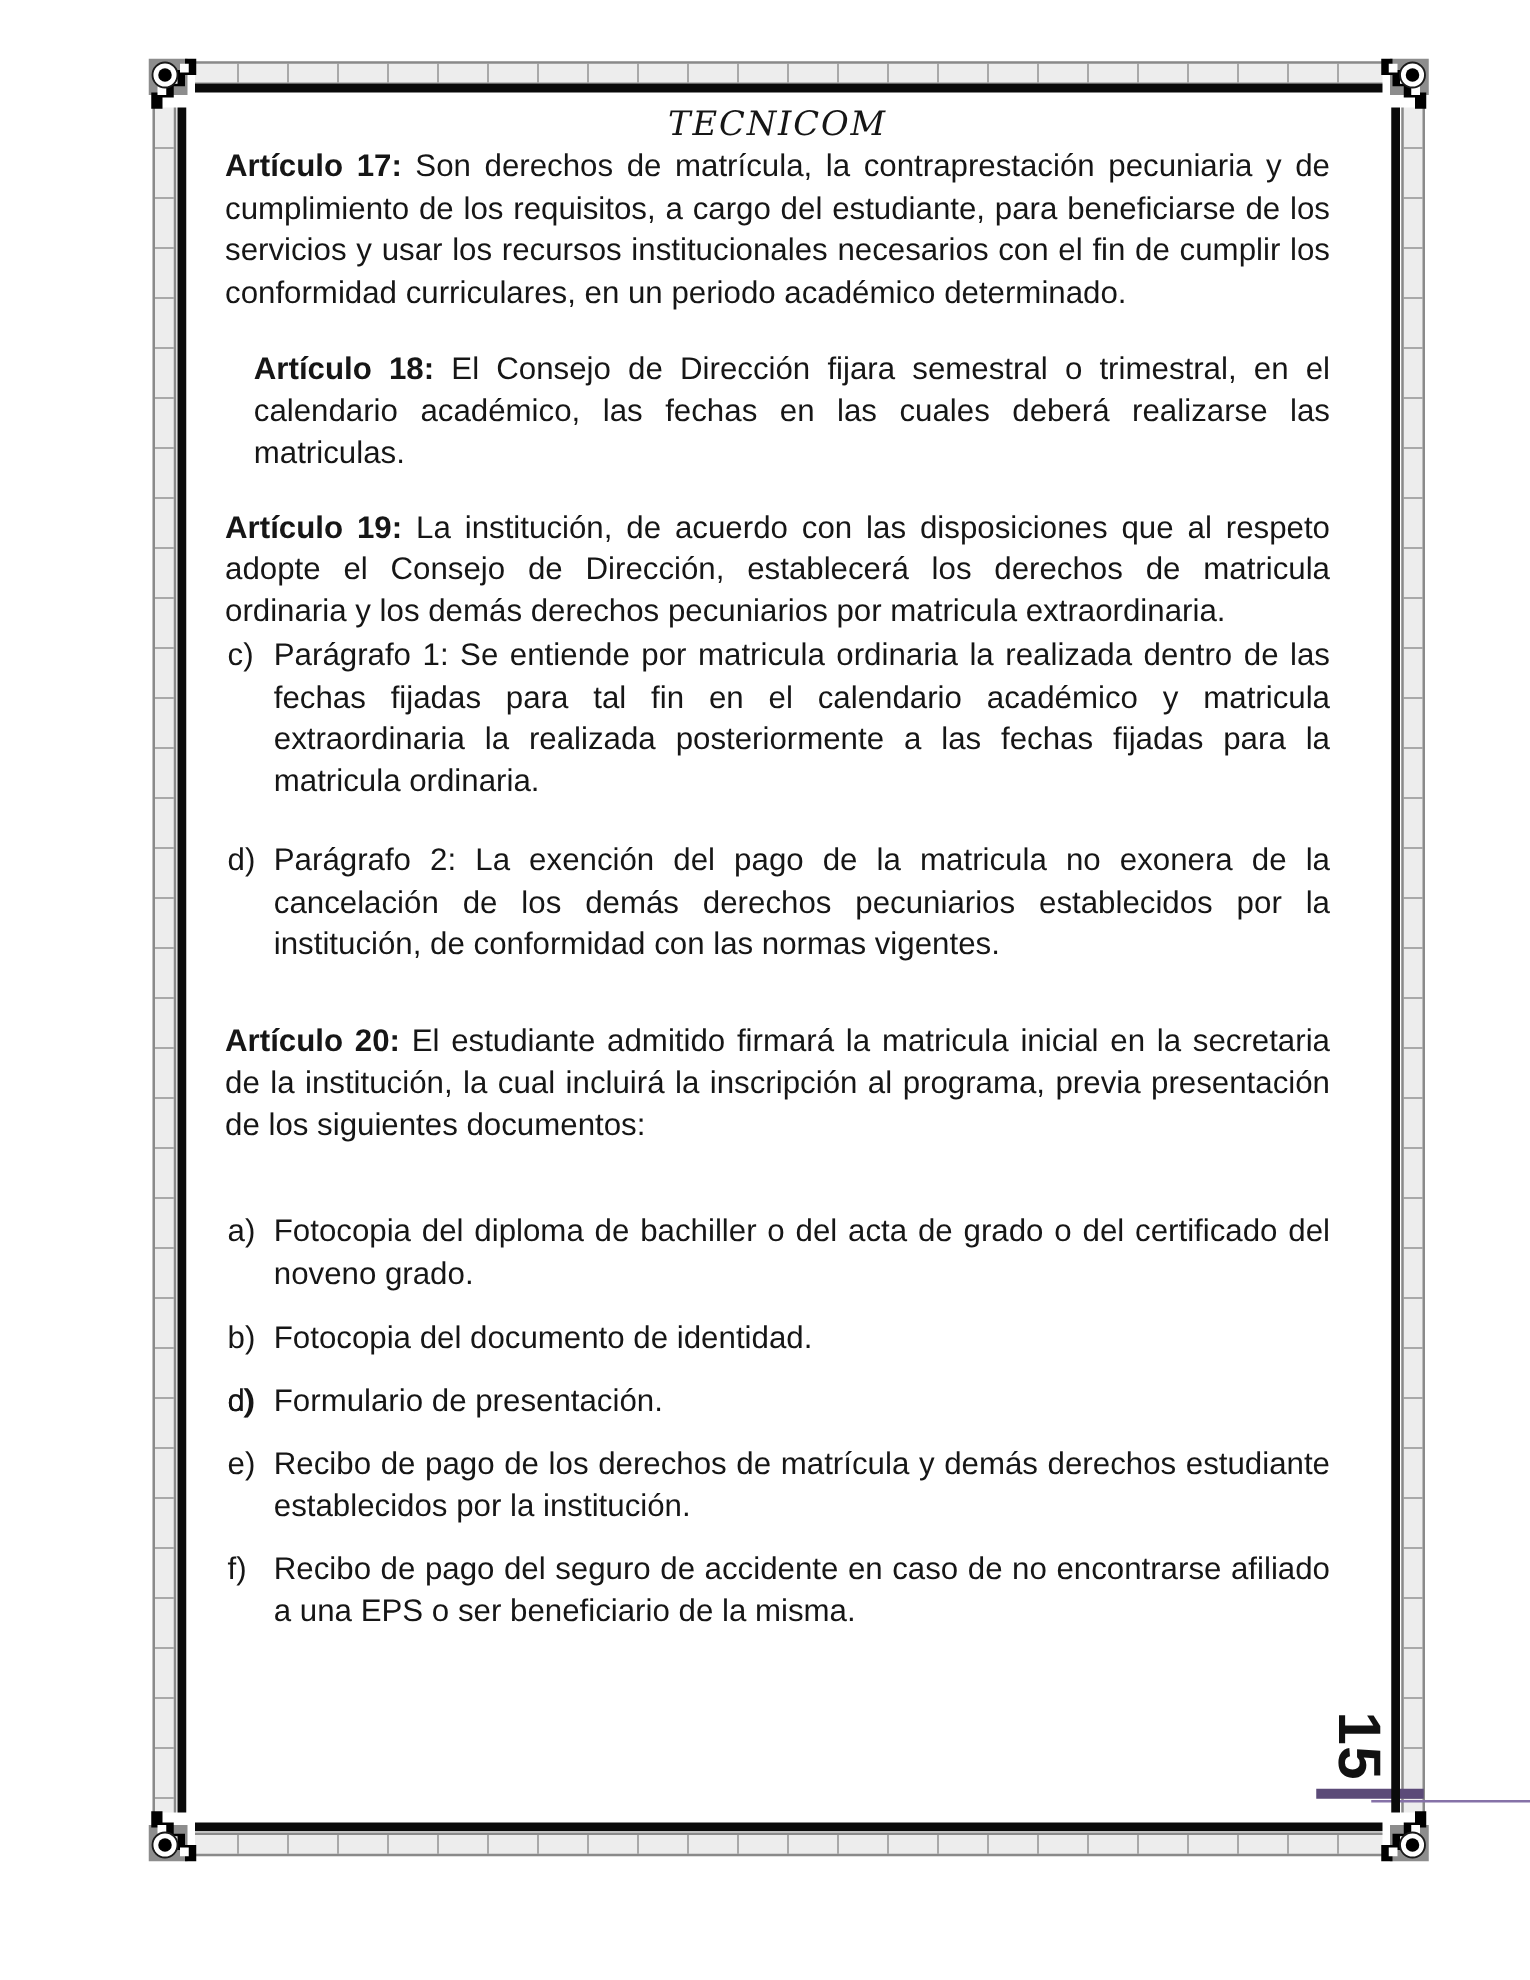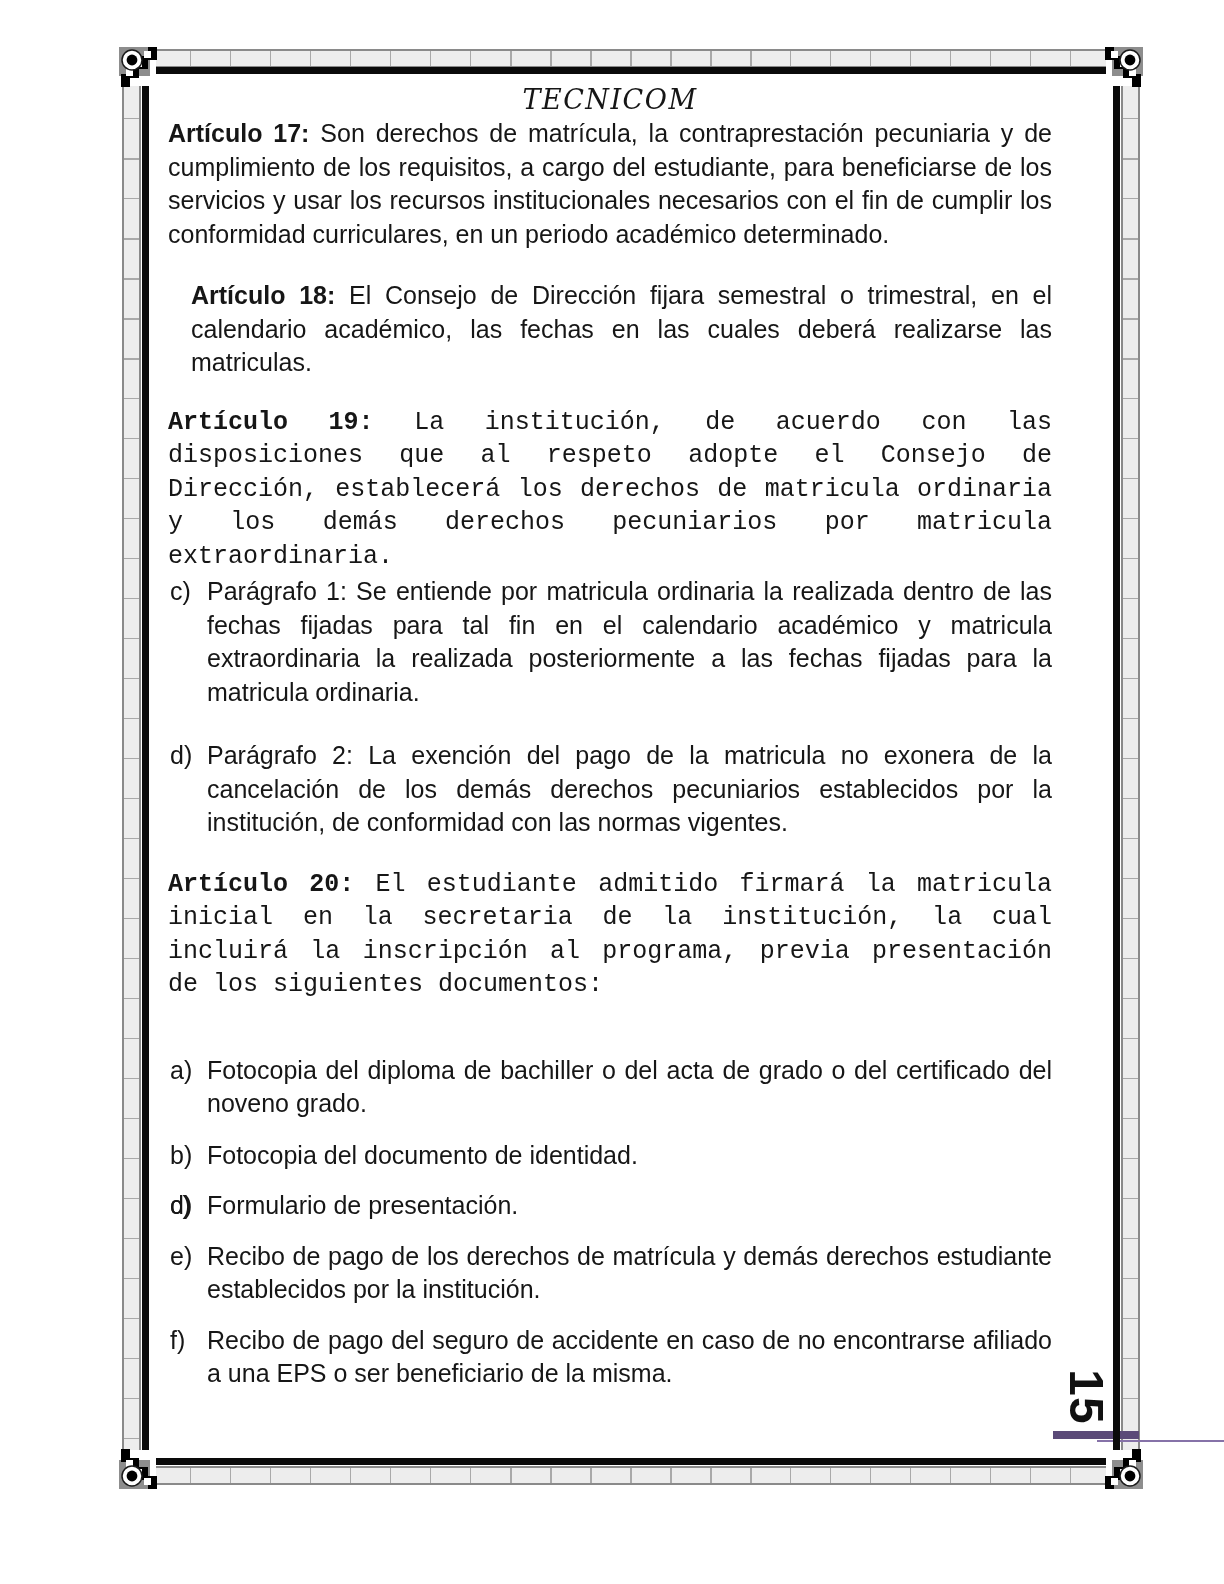--- a/index.html
+++ b/index.html
@@ -35,34 +35,34 @@
   #accent-bar{position:absolute;left:1053px;top:1431px;width:86px;height:8px;background:#5b4a78;z-index:2;}
   #accent-line{position:absolute;left:1097px;top:1440px;width:127px;height:2px;background:#8672a8;z-index:3;}
   
   #page-number{
     position:absolute;left:1053px;top:1363px;width:68px;height:68px;z-index:6;
     font-size:48px;font-weight:bold;letter-spacing:1px;color:#111;
     transform:rotate(90deg);display:flex;align-items:center;justify-content:center;
   }
   
   #content{
-    position:absolute;left:168px;top:86px;width:884px;z-index:2;
+    position:absolute;left:180px;top:86px;width:884px;z-index:2;
     font-size:25px;line-height:33.5px;text-align:justify;
   }
   .doc-header{
     text-align:center;font-family:"DejaVu Serif","Liberation Serif",serif;
     font-style:italic;font-size:27px;line-height:27px;letter-spacing:1.5px;
     font-weight:500;
   }
   p{margin:0;}
   .item{position:relative;padding-left:39px;}
   .item .letter{position:absolute;left:2px;top:0;}
   .mt4{margin-top:4px;}  .mt12{margin-top:12px;} .mt17{margin-top:17px;}
-  .mt18{margin-top:18px;} .mt26{margin-top:26px;font-family:Liberation Mono, monospace;} .mt28{margin-top:28px;margin-left:23px;}
-  .mt2{margin-top:2px;}  .mt30{margin-top:30px;} .mt40{margin-top:28px;font-family:Liberation Mono, monospace;}
+  .mt18{margin-top:18px;} .mt26{margin-top:26px;} .mt28{margin-top:28px;margin-left:23px;}
+  .mt2{margin-top:2px;}  .mt30{margin-top:30px;} .mt40{margin-top:44px;}
   .mt52{margin-top:52px;}
   b{font-weight:bold;}
 </style>
 </head>
 <body>
 
 <div class="ladder ladder-h" id="ladder-top"></div>
 <div class="ladder ladder-h" id="ladder-bottom"></div>
 <div class="ladder ladder-v" id="ladder-left"></div>
 <div class="ladder ladder-v" id="ladder-right"></div>

